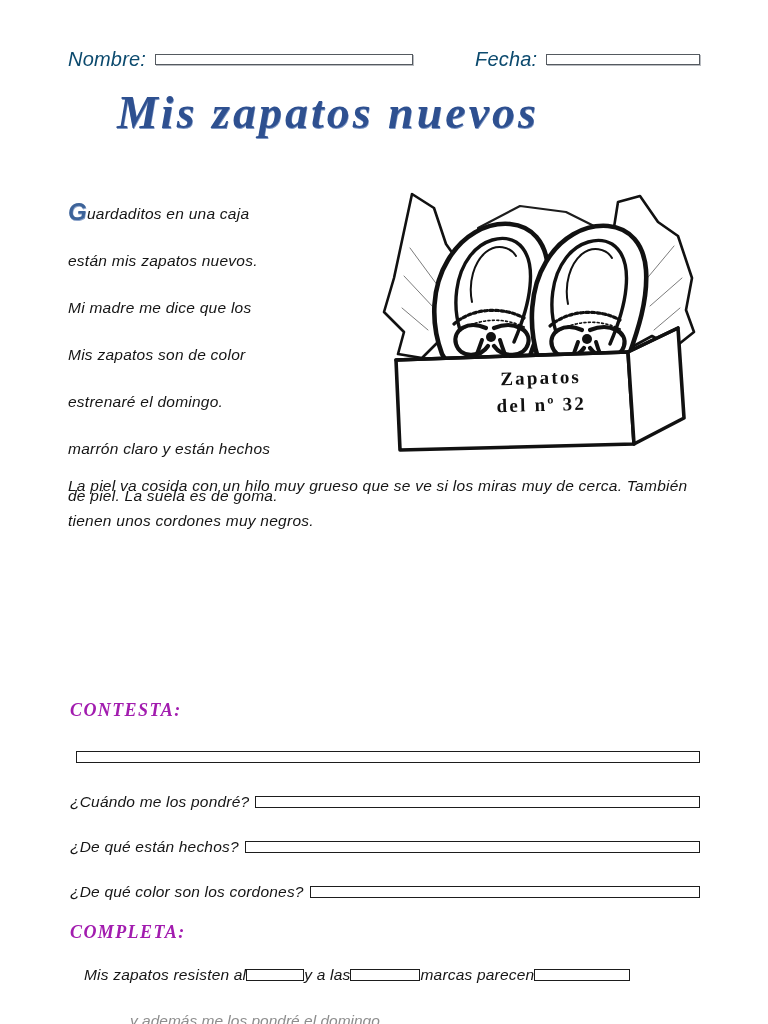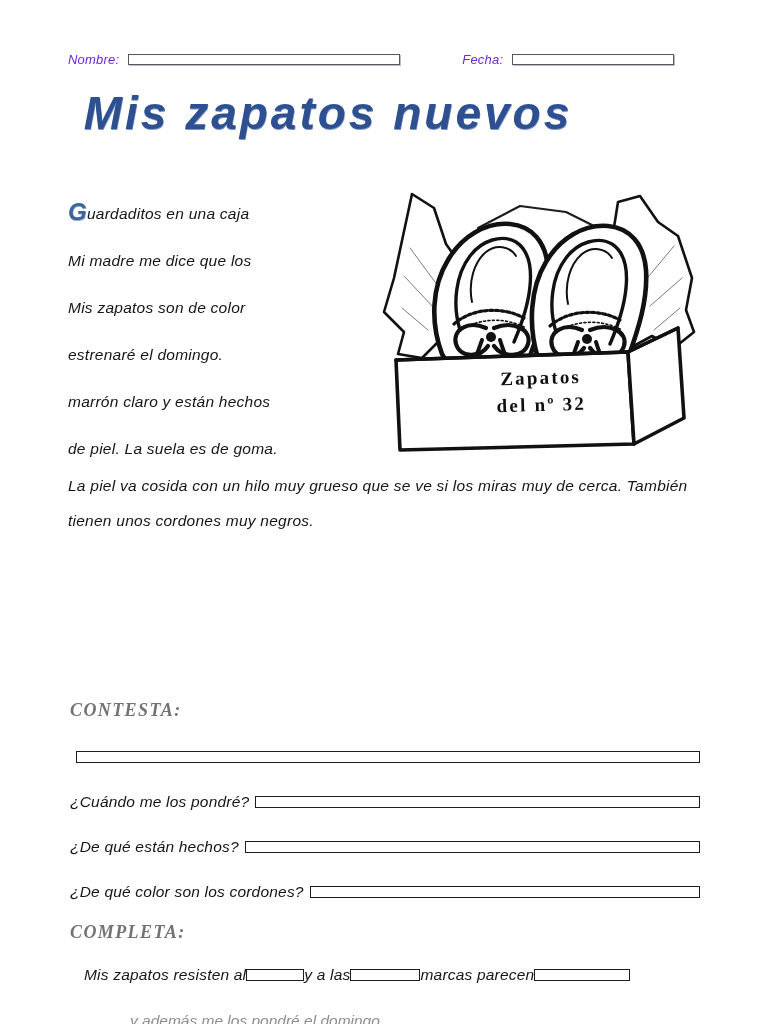--- a/index.html
+++ b/index.html
@@ -28,45 +28,45 @@
     position: absolute;
     left: 68px;
     top: 48px;
     width: 632px;
     height: 22px;
     display: flex;
     align-items: center;
   }
   .field-label {
     font-family: "Liberation Sans", sans-serif;
-    font-size: 13px;
+    font-size: 20px;
     font-style: italic;
     letter-spacing: 0.2px;
-    color: #6d28d9;
+    color: #0c4a6e;
     white-space: nowrap;
   }
   .ruled-box {
     border: 1.6px solid #555a60;
     background: #ffffff;
     height: 11px;
     box-shadow: 1px 1px 0 #b9bcc1;
     box-sizing: border-box;
   }
   #nombre-box { width: 272px; margin-left: 9px; }
   #fecha-box  { width: 162px; margin-left: 9px; }
   #fecha-label { margin-left: 62px; }
 
   
   .title {
     position: absolute;
     left: 0;
     top: 86px;
     width: 656px;
     text-align: center;
-    font-family: Liberation Sans, sans-serif;
+    font-family: Liberation Serif, serif;
     font-style: italic;
     font-weight: 700;
     font-size: 46px;
     letter-spacing: 3px;
     color: #2e5090;
     text-shadow: 0.5px 0.5px 0 #7d96c4;
     white-space: nowrap;
   }
 
   
@@ -131,21 +131,21 @@
 
   
   .section-head {
     position: absolute;
     left: 70px;
     font-family: "Liberation Serif", serif;
     font-weight: 700;
     font-style: italic;
     font-size: 18px;
     letter-spacing: 1.4px;
-    color: #737373;
+    color: #a21caf;
   }
   #head-contesta { top: 700px; }
   #head-completa { top: 922px; }
 
   
   .q-row {
     position: absolute;
     left: 70px;
     width: 630px;
     height: 26px;
@@ -221,20 +221,21 @@
     <span class="field-label">Nombre:</span>
     <span class="ruled-box" id="nombre-box"></span>
     <span class="field-label" id="fecha-label">Fecha:</span>
     <span class="ruled-box" id="fecha-box"></span>
   </div>
 
   <div class="title">Mis zapatos nuevos</div>
 
   <div class="col-left body-text">
     <p><span class="dropcap">G</span><span>uardaditos en una caja</span></p>
+    <p>están mis zapatos nuevos.</p>
     <p>Mi madre me dice que los</p>
     <p>Mis zapatos son de color</p>
     <p>estrenaré el domingo.</p>
     <p>marrón claro y están hechos</p>
     <p>de piel. La suela es de goma.</p>
   </div>
 
   <div class="col-full body-text" id="para-wide-1">
     <p>La piel va cosida con un hilo muy grueso que se ve si los miras muy de cerca. También tienen unos cordones muy negros.</p>
   </div>

